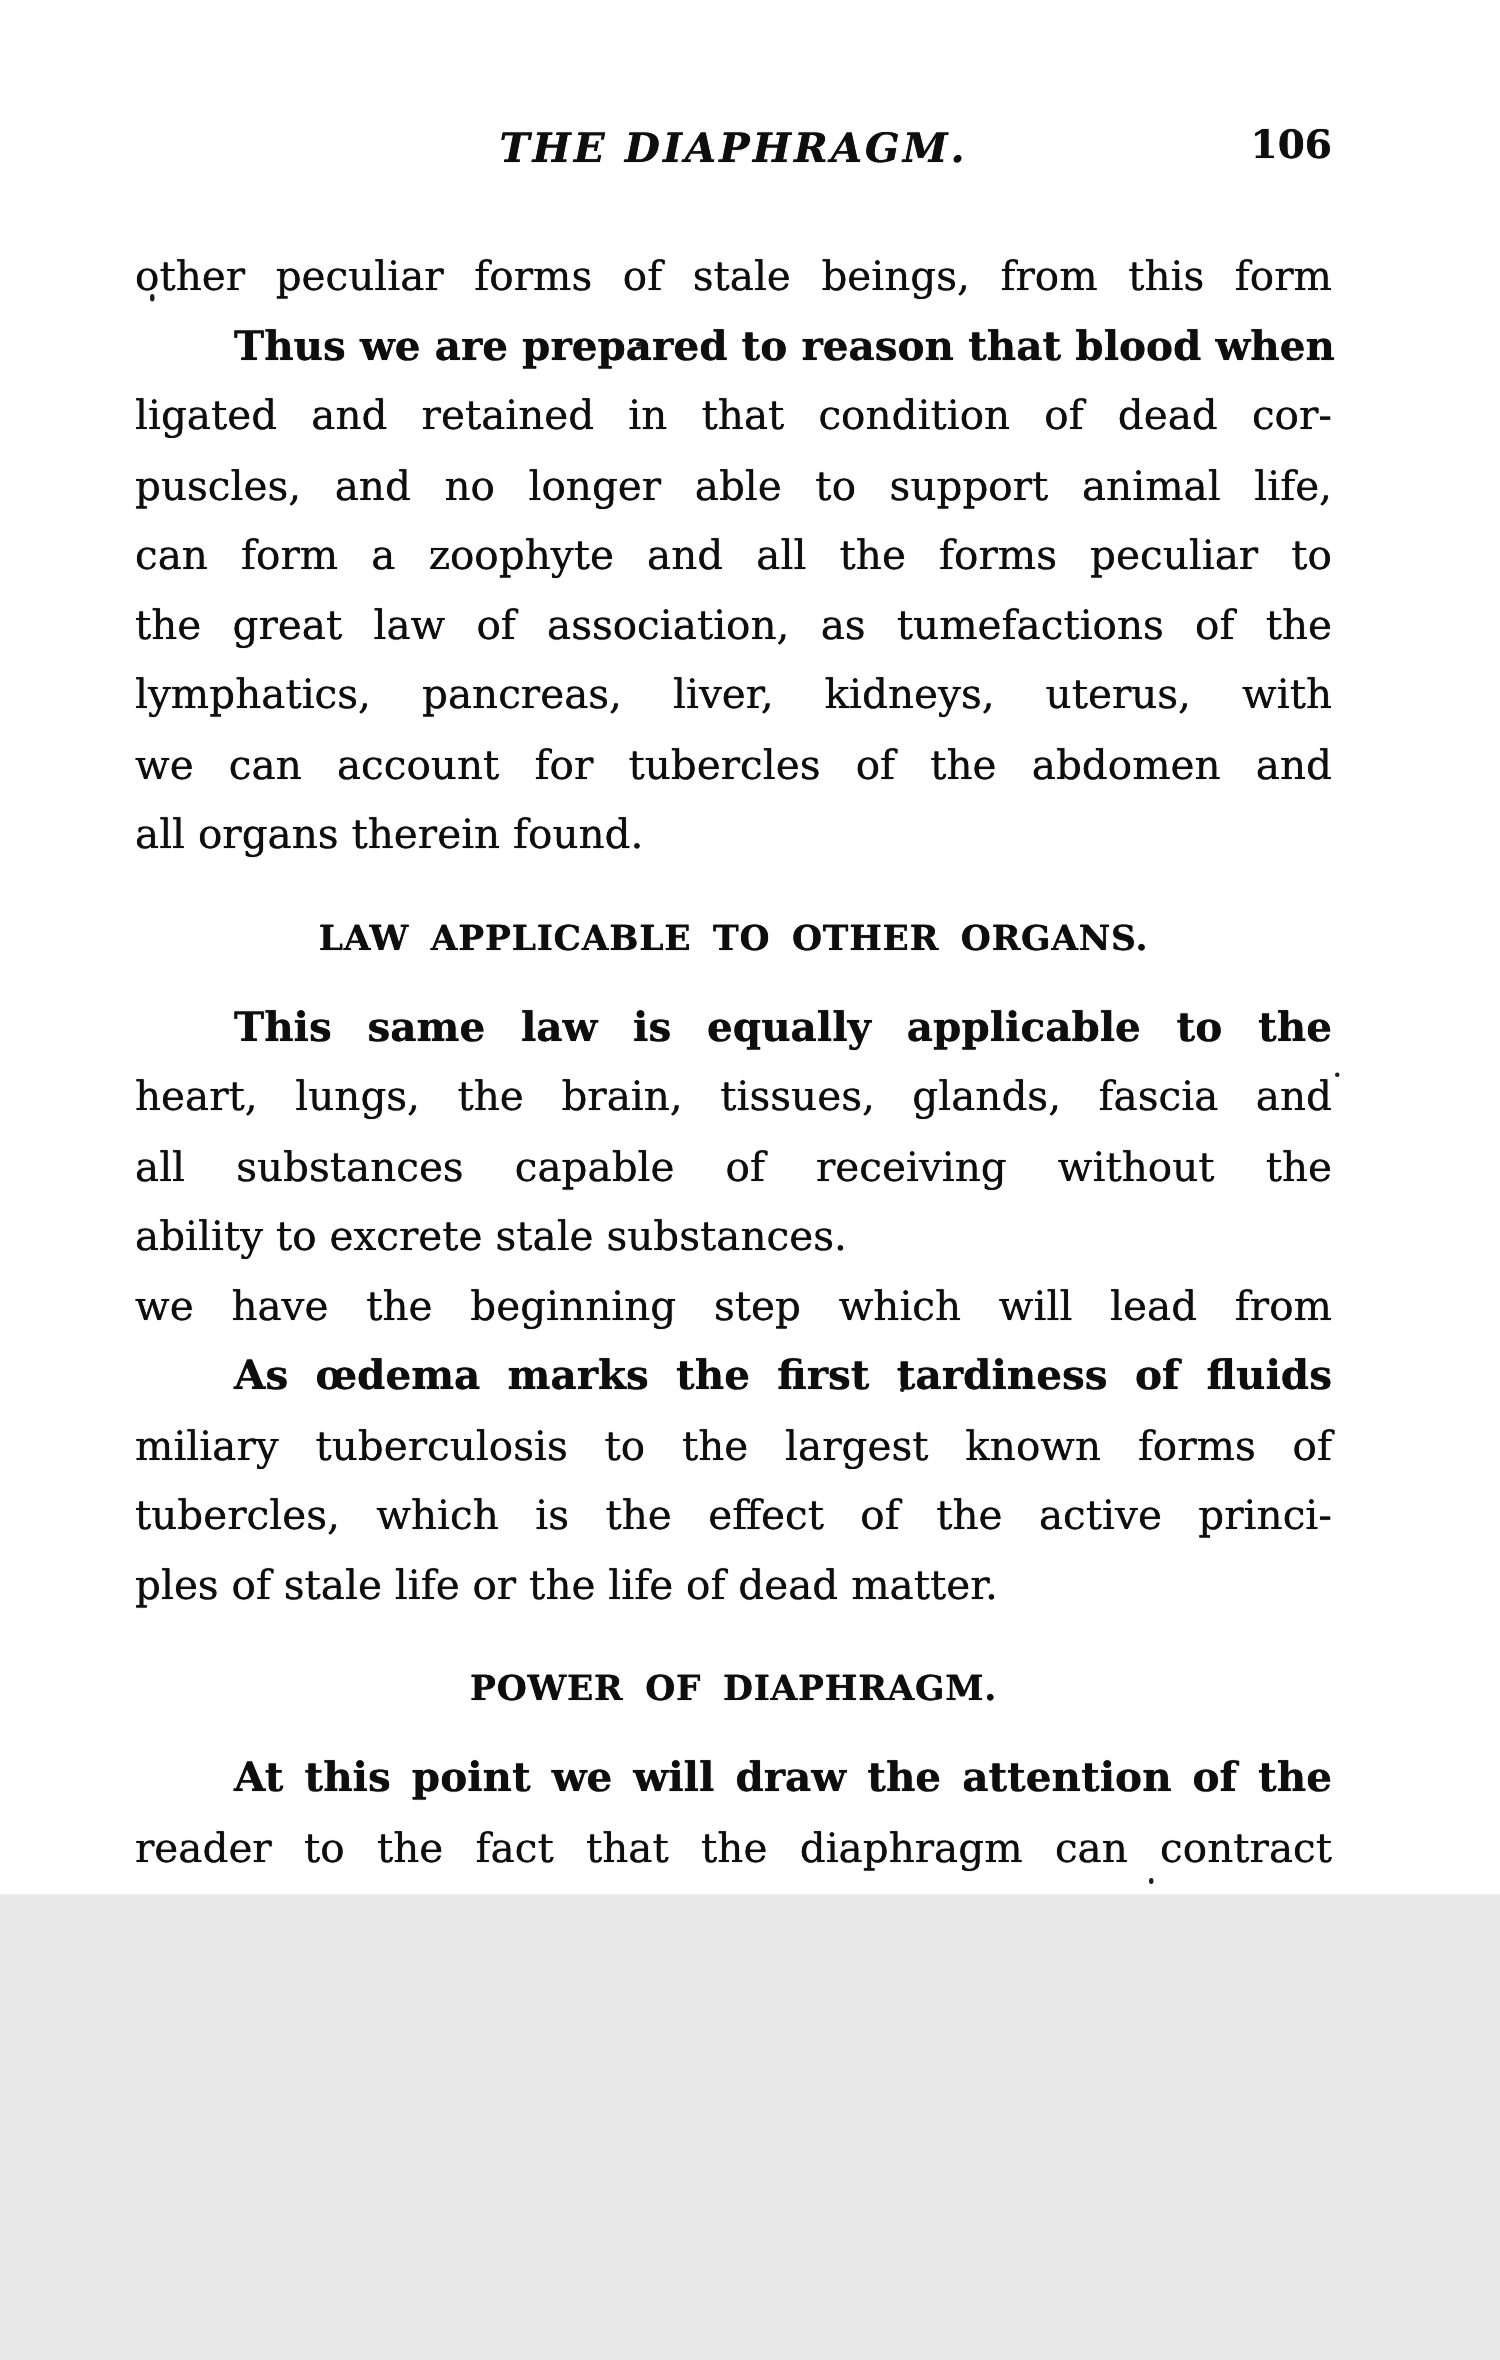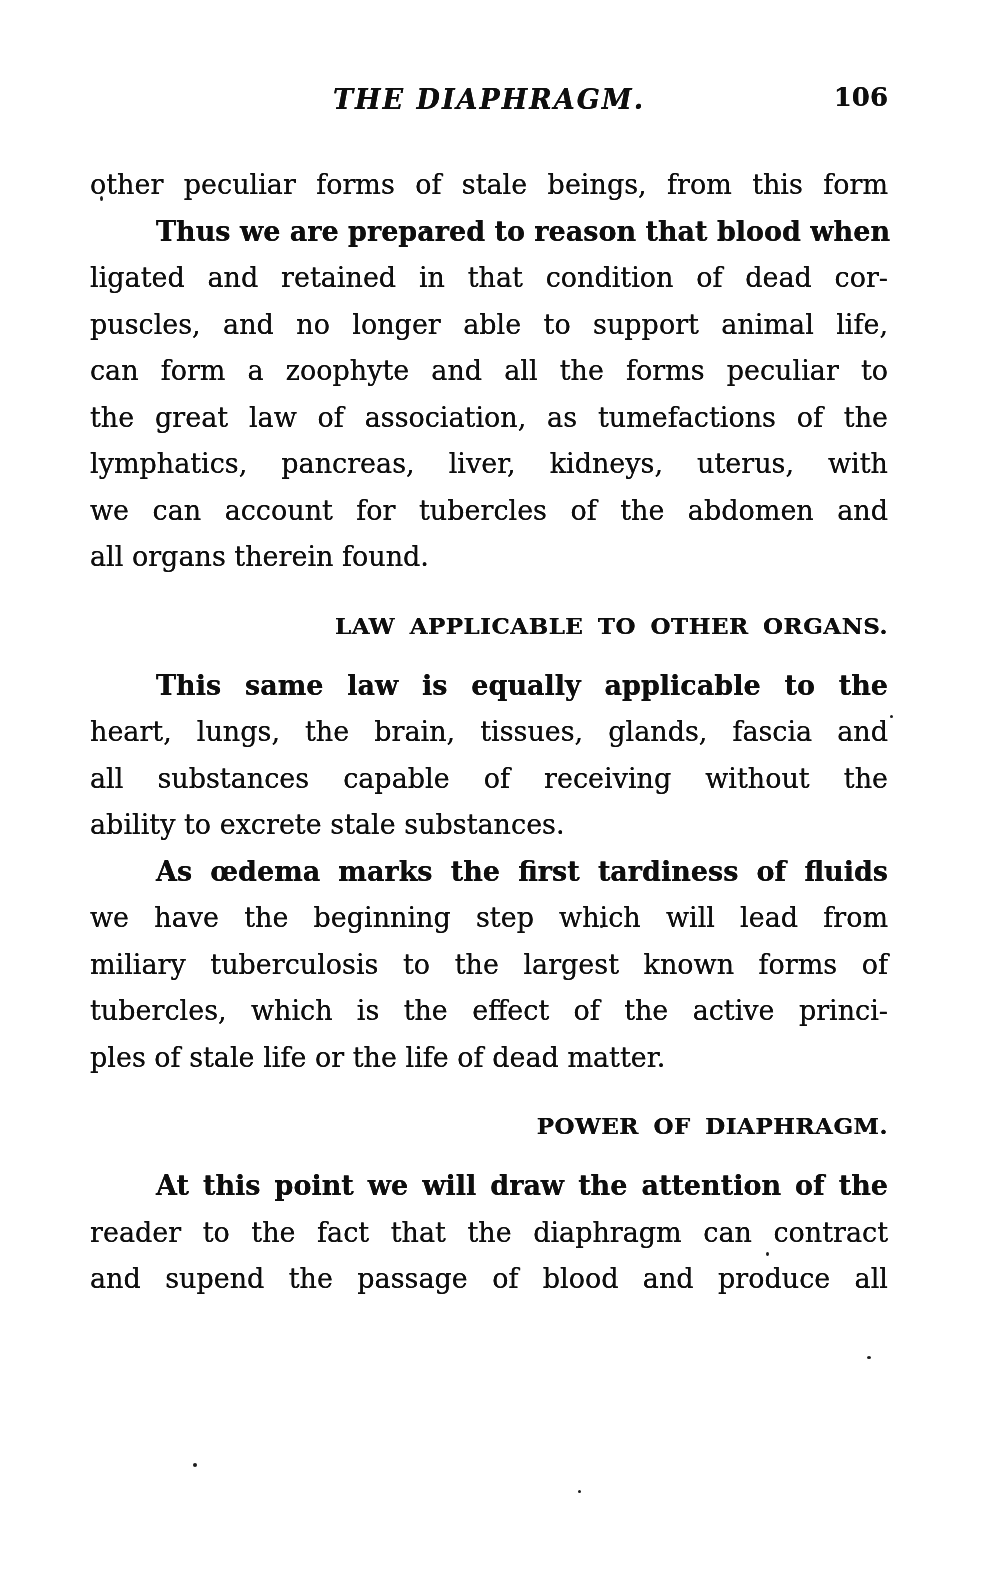--- a/index.html
+++ b/index.html
@@ -3,21 +3,21 @@
 <meta charset="utf-8">
 <style>
   html, body {
     margin: 0;
     padding: 0;
     background: #e8e8e8;
   }
   .page {
     position: relative;
     width: 1000px;
-    height: 1573px;
+    height: 1263px;
     margin: 0 auto;
     background: #ffffff;
     color: #0e0e0e;
     font-family: "DejaVu Serif", serif;
     overflow: hidden;
   }
   .header {
     position: relative;
     margin: 0 112px 0 90px;
     padding-top: 84px;
@@ -54,21 +54,21 @@
     text-shadow: 0 0 0.5px currentColor;
   }
   .line.last {
     text-align-last: left;
   }
   .line.indent {
     text-indent: 66px;
     font-weight: bold;
   }
   .section-heading {
-    text-align: right;
+    text-align: center;
     font-weight: bold;
     font-size: 23px;
     line-height: 34px;
     letter-spacing: 0.5px;
     word-spacing: 6px;
     margin: 28px 0 20px 0;
     text-shadow: 0 0 0.5px currentColor;
   }
   .speck {
     position: absolute;
@@ -101,22 +101,22 @@
         <div class="line last">all organs therein found.</div>
       </div>
       <div class="section-heading">LAW APPLICABLE TO OTHER ORGANS.</div>
       <div class="paragraph">
         <div class="line indent">This same law is equally applicable to the</div>
         <div class="line">heart, lungs, the brain, tissues, glands, fascia and</div>
         <div class="line">all substances capable of receiving without the</div>
         <div class="line last">ability to excrete stale substances.</div>
       </div>
       <div class="paragraph">
+        <div class="line">we have the beginning step which will lead from</div>
         <div class="line indent">As œdema marks the first tardiness of fluids</div>
-        <div class="line">we have the beginning step which will lead from</div>
         <div class="line">miliary tuberculosis to the largest known forms of</div>
         <div class="line">tubercles, which is the effect of the active princi-</div>
         <div class="line last">ples of stale life or the life of dead matter.</div>
       </div>
       <div class="section-heading">POWER OF DIAPHRAGM.</div>
       <div class="paragraph">
         <div class="line indent">At this point we will draw the attention of the</div>
         <div class="line">reader to the fact that the diaphragm can contract</div>
         <div class="line">and supend the passage of blood and produce all</div>
       </div>

